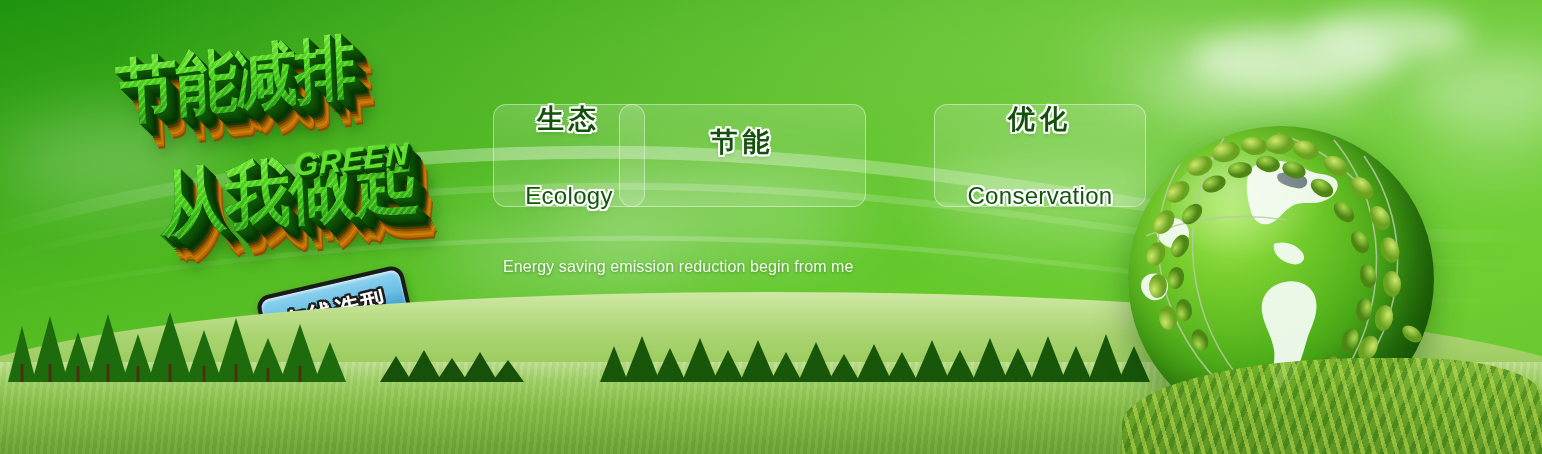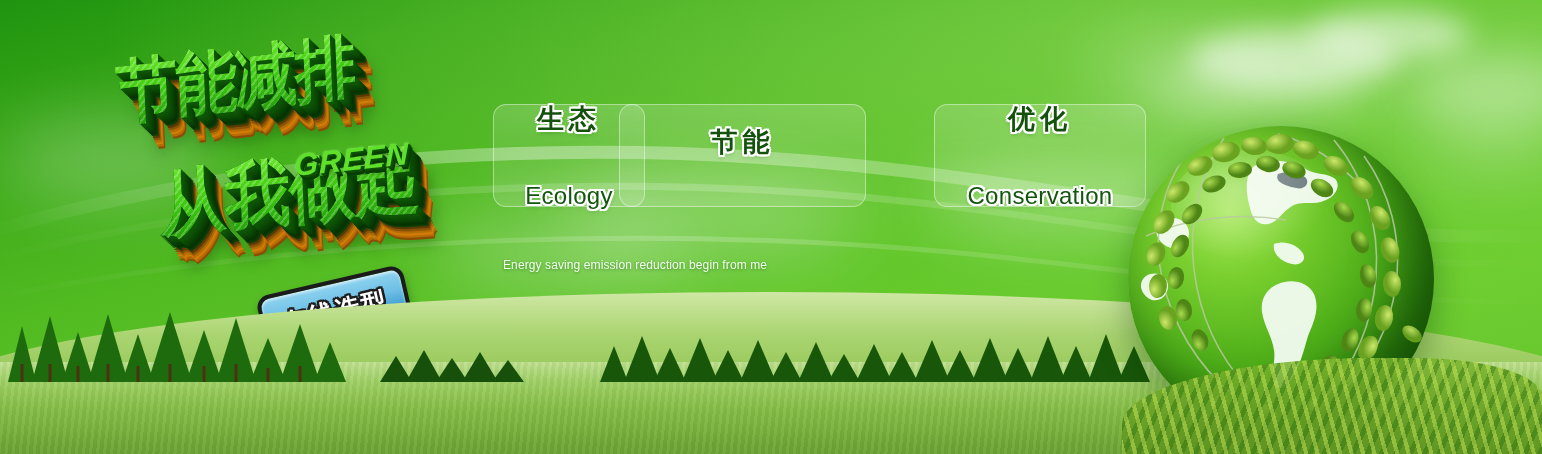--- a/index.html
+++ b/index.html
@@ -51,21 +51,21 @@
       0 -2px 0 #fff, 0 2px 0 #fff, -2px 0 0 #fff, 2px 0 0 #fff,
       0 3px 5px rgba(0,60,0,0.26);
   }
   #card-0 { left:493px; width:152px; }
   #card-1 { left:619px; width:247px; }
   #card-2 { left:934px; width:212px; }
 
   
   .tagline {
     position:absolute; left:503px; top:258px;
-    font-size:12px; color:#f4fff0; letter-spacing:0.1px;
+    font-size:16px; color:#f4fff0; letter-spacing:0.1px;
     text-shadow:0 1px 3px rgba(0,70,0,0.45);
     white-space:nowrap;
   }
 
   
   .headline { position:absolute; left:96px; top:36px; width:400px; height:240px; }
   .hl-line { position:absolute; white-space:nowrap; font-weight:700; }
   .hl-a {
     left:18px; top:10px;
     font-size:62px; letter-spacing:-2px;

